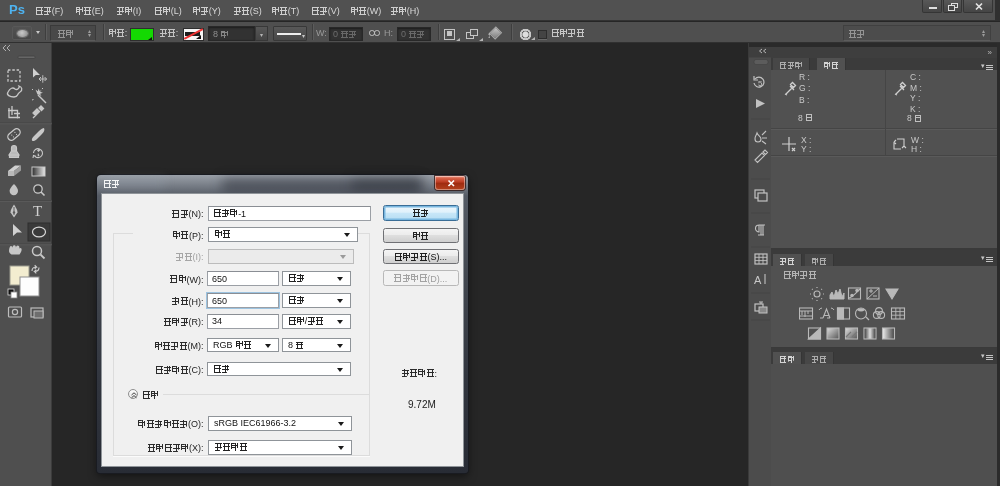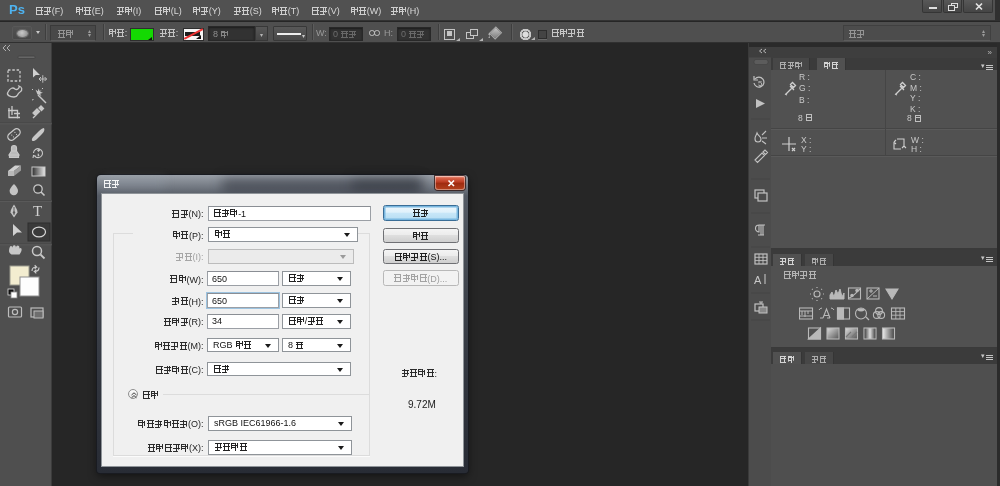--- a/index.html
+++ b/index.html
@@ -405,21 +405,21 @@
   <div class="cmb" style="left:106px;top:144.5px;width:72px;height:14.5px;">RGB <span class="g c"></span><span class="g"></span></div>
   <div class="cmb" style="left:181px;top:144.5px;width:69px;height:14.5px;">8 <span class="g s"></span></div>
   <div class="cmb" style="left:106px;top:168.7px;width:144px;height:14.5px;"><span class="g"></span><span class="g b"></span></div>
 
   <div class="abs" style="left:27px;top:196px;width:10px;height:10px;border-radius:50%;border:1px solid #8f8f8f;background:linear-gradient(#fdfdfd,#e8e8e8);">
     <svg class="abs" style="left:1px;top:1px;" width="8" height="8">
           <path d="M1.5 4 L4 1.8 L6.5 4 M1.5 6.8 L4 4.6 L6.5 6.8" stroke="#444" stroke-width="1" fill="none"></path>
         </svg>
   </div>
   <div class="abs" style="left:41px;top:197px;color:#1b1b1b;font-size:9px;"><span class="g"></span><span class="g c"></span></div>
-  <div class="cmb" style="left:107px;top:222.8px;width:144px;height:15px;">sRGB IEC61966-1.6</div>
+  <div class="cmb" style="left:107px;top:222.8px;width:144px;height:15px;">sRGB IEC61966-3.2</div>
   <div class="cmb" style="left:107px;top:246.6px;width:144px;height:15px;"><span class="g b"></span><span class="g"></span><span class="g c"></span><span class="g"></span></div>
 
   <div class="btn def" style="top:12px;">
     <span class="g"></span><span class="g b"></span></div>
   <div class="btn" style="top:34.5px;"><span class="g c"></span><span class="g"></span></div>
   <div class="btn" style="top:55.5px;"><span class="g"></span><span class="g c"></span><span class="g b"></span><span class="g"></span>(S)...</div>
   <div class="btn dis" style="top:77px;"><span class="g"></span><span class="g b"></span><span class="g c"></span><span class="g"></span>(D)...</div>
   <div class="abs" style="left:300px;top:175.5px;color:#1b1b1b;font-size:9px;"><span class="g b"></span><span class="g"></span><span class="g c"></span><span class="g"></span>:</div>
   <div class="abs" style="left:307px;top:206px;color:#1b1b1b;font-size:10px;">9.72M</div>
  </div>

